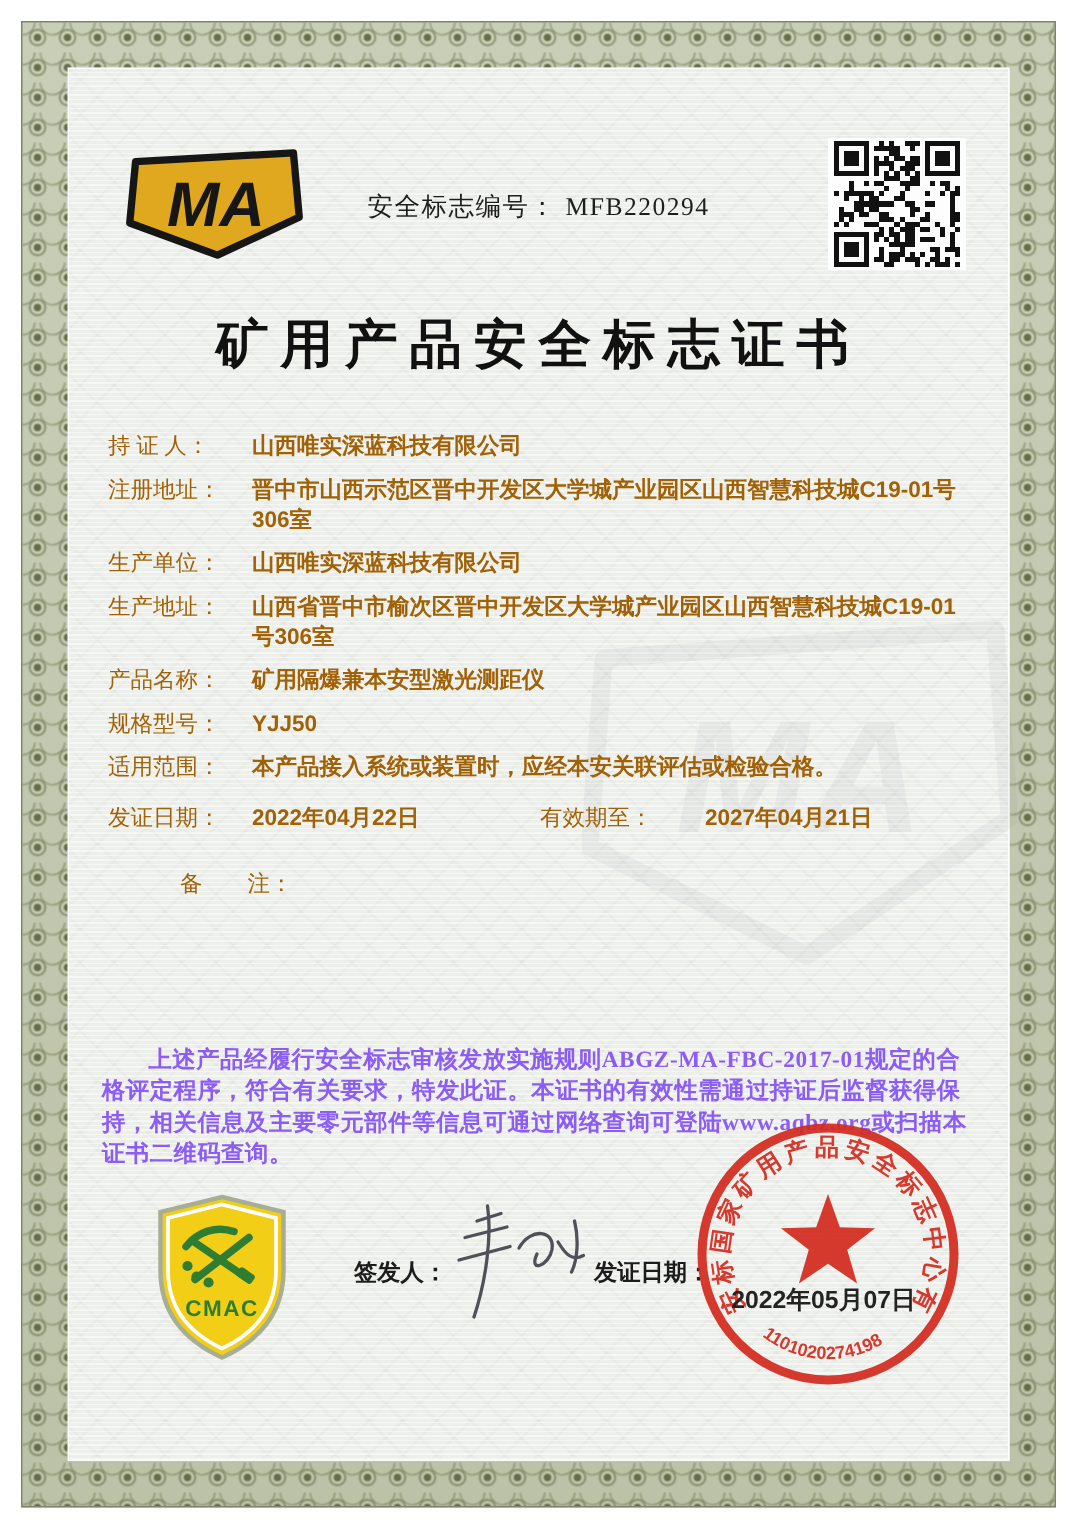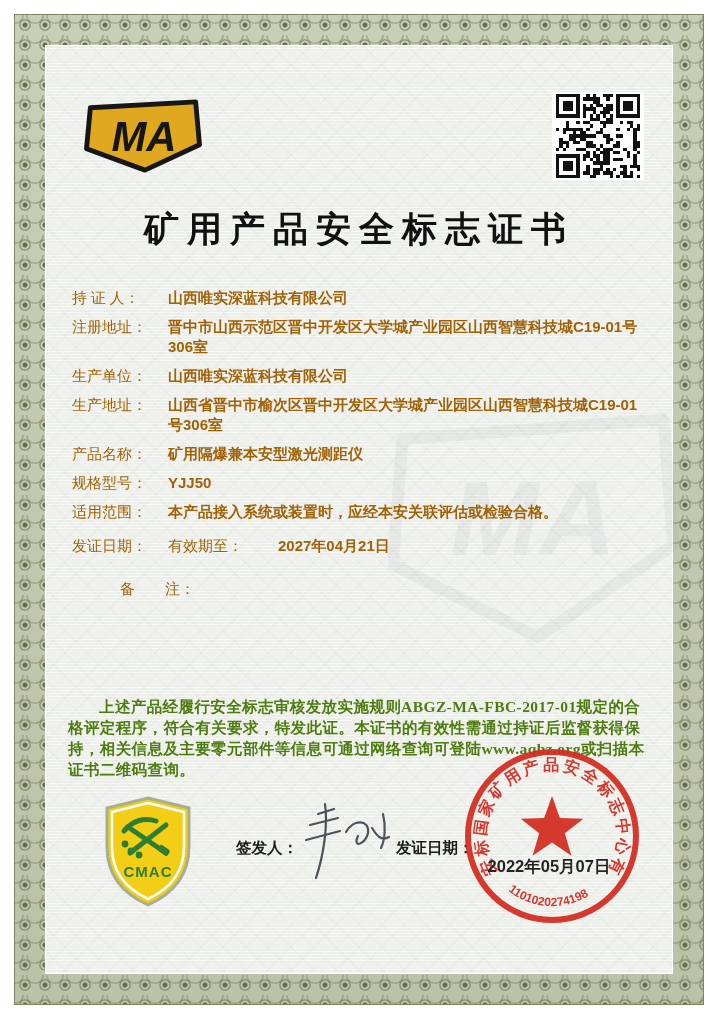--- a/index.html
+++ b/index.html
@@ -48,21 +48,21 @@
   .flabel{flex:0 0 96px;font-size:15px;font-family:"Liberation Serif",serif;white-space:nowrap;}
   .row.wide .flabel{flex:0 0 173px;}
   .fvalue{flex:1;font-size:15px;font-weight:700;font-family:"Liberation Sans",sans-serif;}
   .row-issue{display:flex;margin-top:14px;margin-bottom:24px;line-height:20px;}
   .row-issue .flabel2{font-size:15px;font-family:"Liberation Serif",serif;}
   .row-issue .fvalue2{font-size:15px;font-weight:700;font-family:"Liberation Sans",sans-serif;}
   .sp1{flex:0 0 96px;} .sp2{flex:0 0 192px;} .sp3{flex:0 0 110px;}
   .row-remark{margin-top:14px;font-size:15px;font-family:"Liberation Serif",serif;margin-left:48px;}
   
   .statement{position:absolute;left:68px;top:696px;width:586px;
-    font-size:15.5px;font-weight:700;line-height:21px;color:#4d7c0f;
+    font-size:15.5px;font-weight:700;line-height:21px;color:#8b5cf6;
     text-indent:2em;letter-spacing:.4px;font-family:"Liberation Serif",serif;}
   
   .cmac{position:absolute;left:98px;top:795px;width:100px;height:114px;}
   .signer-label{position:absolute;left:236px;top:838px;font-size:15.5px;font-weight:700;
     font-family:"Liberation Sans",sans-serif;color:#1c1c1c;}
   .signature{position:absolute;left:288px;top:798px;width:112px;height:86px;}
   .dept-label{position:absolute;left:396px;top:838px;font-size:15.5px;font-weight:700;
     font-family:"Liberation Sans",sans-serif;color:#1c1c1c;}
   .stamp{position:absolute;left:457px;top:741px;width:190px;height:190px;opacity:.93;}
 </style>
@@ -76,20 +76,23 @@
   <svg class="watermark" viewBox="0 0 120 110">
     <polygon points="6,14 114,6 118,58 62,96 2,66" fill="none" stroke="#6c7a86" stroke-width="5" stroke-linejoin="round"></polygon>
     <text x="60" y="62" text-anchor="middle" font-size="44" font-weight="bold" font-style="italic" font-family="Liberation Sans, sans-serif" fill="#6c7a86">MA</text>
   </svg>
 
   <svg class="ma-logo" viewBox="0 0 120 78">
     <polygon points="6,10 114,4 118,48 62,74 2,52" fill="#dfa81f" stroke="#161616" stroke-width="5" stroke-linejoin="round"></polygon>
     <text x="61" y="54" text-anchor="middle" font-size="43" font-weight="bold" font-style="italic" font-family="Liberation Sans, sans-serif" fill="#161616">MA</text>
   </svg>
 
+  <div class="serial">
+    <span>安全标志编号：</span><span class="num">MFB220294</span>
+  </div>
 
   <svg id="qr" class="qr" viewBox="0 0 25 25" shape-rendering="crispEdges">
       <rect x="0" y="0" width="1" height="1" fill="#111"></rect>
       <rect x="1" y="0" width="1" height="1" fill="#111"></rect>
       <rect x="2" y="0" width="1" height="1" fill="#111"></rect>
       <rect x="3" y="0" width="1" height="1" fill="#111"></rect>
       <rect x="4" y="0" width="1" height="1" fill="#111"></rect>
       <rect x="5" y="0" width="1" height="1" fill="#111"></rect>
       <rect x="6" y="0" width="1" height="1" fill="#111"></rect>
       <rect x="9" y="0" width="1" height="1" fill="#111"></rect>
@@ -417,20 +420,21 @@
 
 
     <div class="row">
       <span class="flabel">适用范围：</span>
       <span class="fvalue">本产品接入系统或装置时，应经本安关联评估或检验合格。</span>
     </div>
   </div>
 
     <div class="row-issue">
       <span class="flabel2 sp1">发证日期：</span>
+      <span class="fvalue2 sp2">2022年04月22日</span>
       <span class="flabel2 sp3">有效期至：</span>
       <span class="fvalue2">2027年04月21日</span>
     </div>
 
     <div class="row-remark">
       <span>备　　注：</span>
     </div>
   </div>
 
   <div class="statement">上述产品经履行安全标志审核发放实施规则ABGZ-MA-FBC-2017-01规定的合格评定程序，符合有关要求，特发此证。本证书的有效性需通过持证后监督获得保持，相关信息及主要零元部件等信息可通过网络查询可登陆www.aqbz.org或扫描本证书二维码查询。</div>

